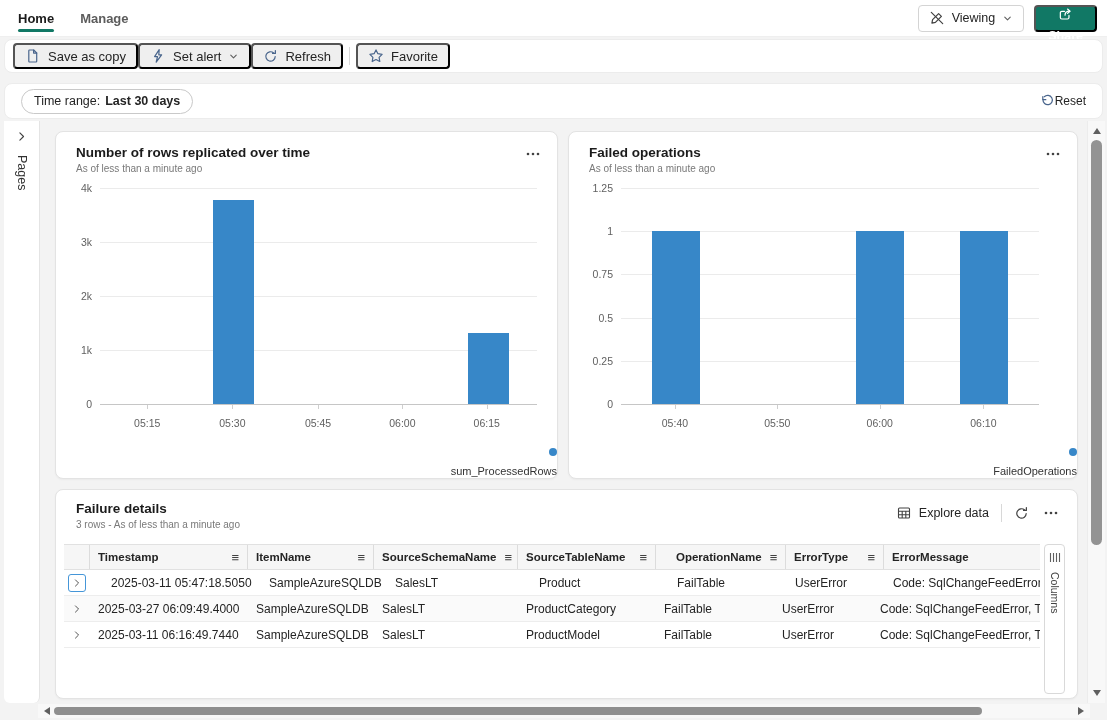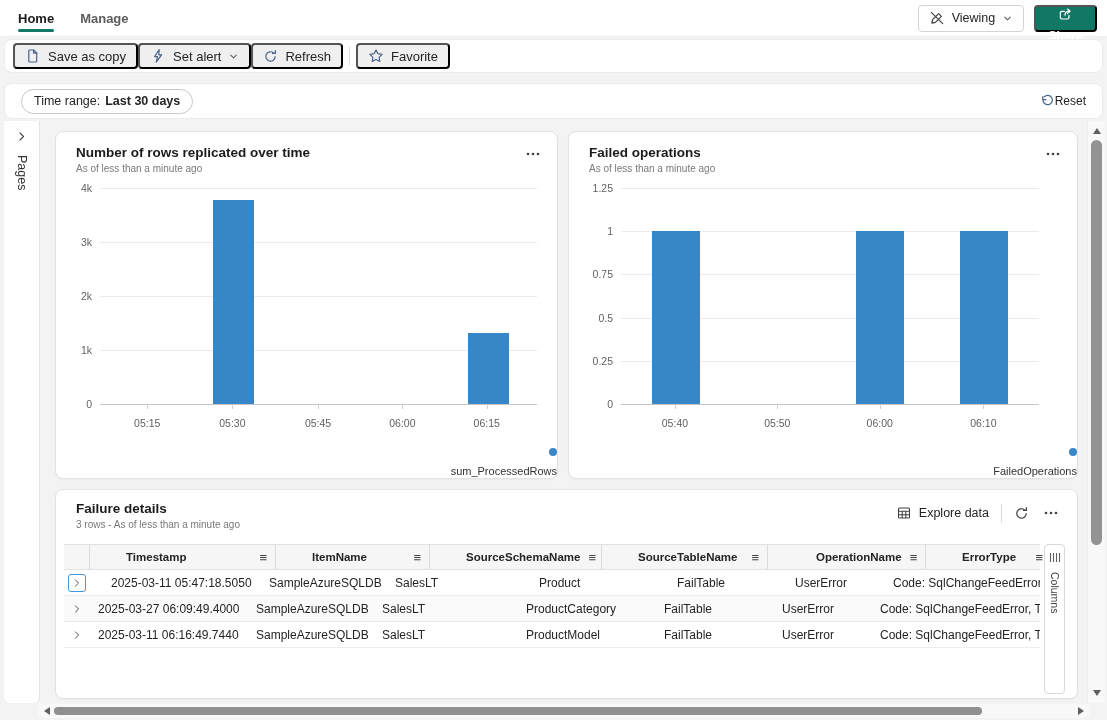--- a/index.html
+++ b/index.html
@@ -61,21 +61,21 @@
   
   .table-card { top:368px; left:51px; width:1023px; height:210px; }
   .table-head { display:flex; justify-content:space-between; align-items:flex-start; padding:11px 16px 0 20px; }
   .table-title { font-size:13.5px; font-weight:700; color:#1b1b1b; }
   .table-sub { font-size:10px; color:#797979; margin-top:3px; }
   .table-actions { display:flex; align-items:center; gap:12px; margin-top:3px; }
   .explore-btn { display:flex; align-items:center; gap:7px; font-size:12.5px; color:#242424; }
   .action-divider { width:1px; height:18px; background:#d8d8d8; }
   .grid-zone { position:absolute; top:54px; left:8px; right:12px; bottom:8px; display:flex; align-items:flex-start; }
   .grid { flex:1 1 auto; min-width:0; }
-  .grid-header { display:flex; height:26px; background:#f6f6f6; border-top:1px solid #e1e1e1; border-bottom:1px solid #e1e1e1; align-items:center;gap:28px; }
+  .grid-header { display:flex; height:26px; background:#f6f6f6; border-top:1px solid #e1e1e1; border-bottom:1px solid #e1e1e1; align-items:center; }
   .hcell { display:flex; align-items:center; height:100%; padding:0 8px; font-size:11.5px; font-weight:700; color:#242424; border-right:1px solid #dcdcdc; overflow:hidden; white-space:nowrap; flex:0 0 auto; }
   .hcell:last-child { border-right:none; flex:1 1 auto; min-width:0; }
   .hmenu { margin-left:auto; padding-left:8px; font-size:13px; color:#424242; font-weight:400; }
   .grid-row { display:flex; height:26px; align-items:center; border-bottom:1px solid #ededed; background:#fff; }
   .grid-row:nth-child(2) { background:#fafafa; }
   .cell { padding:0 8px; font-size:12px; color:#242424; white-space:nowrap; overflow:hidden; flex:0 0 auto; }
   .cell:last-child { flex:1 1 auto; min-width:0; }
   .exp-cell { width:26px; flex:0 0 26px; display:flex; justify-content:center; align-items:center; height:100%; }
   .exp-box { width:18px; height:18px; display:flex; align-items:center; justify-content:center; border-radius:3px; }
   .exp-box.focused { border:1.5px solid #4596d8; background:#fff; }

